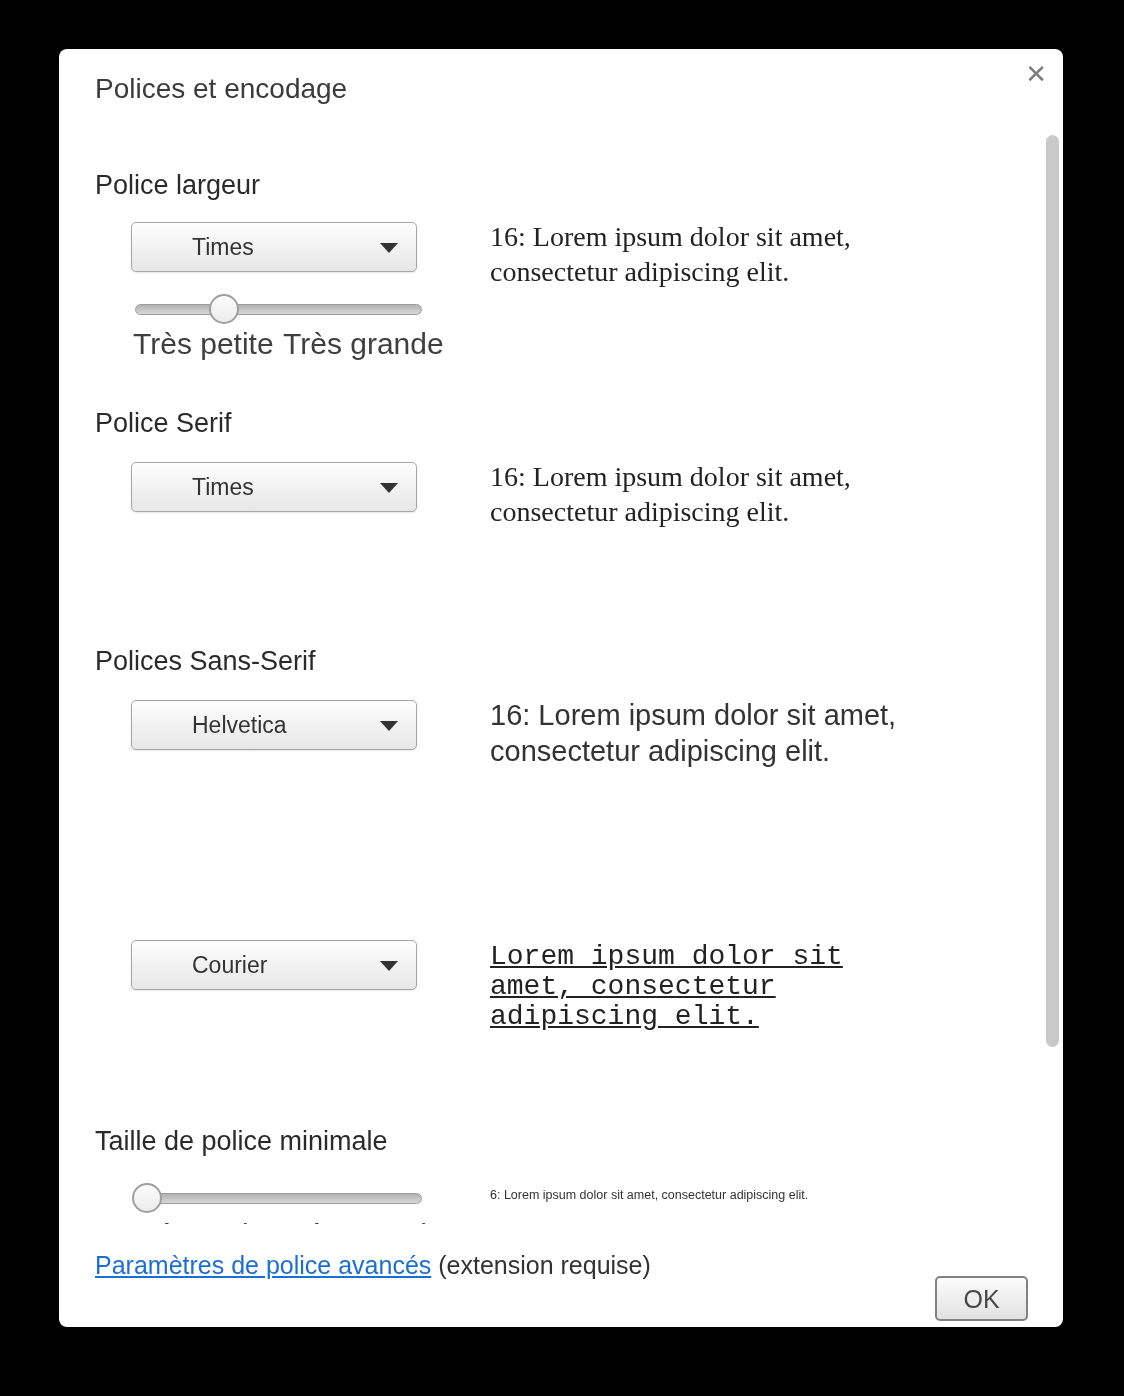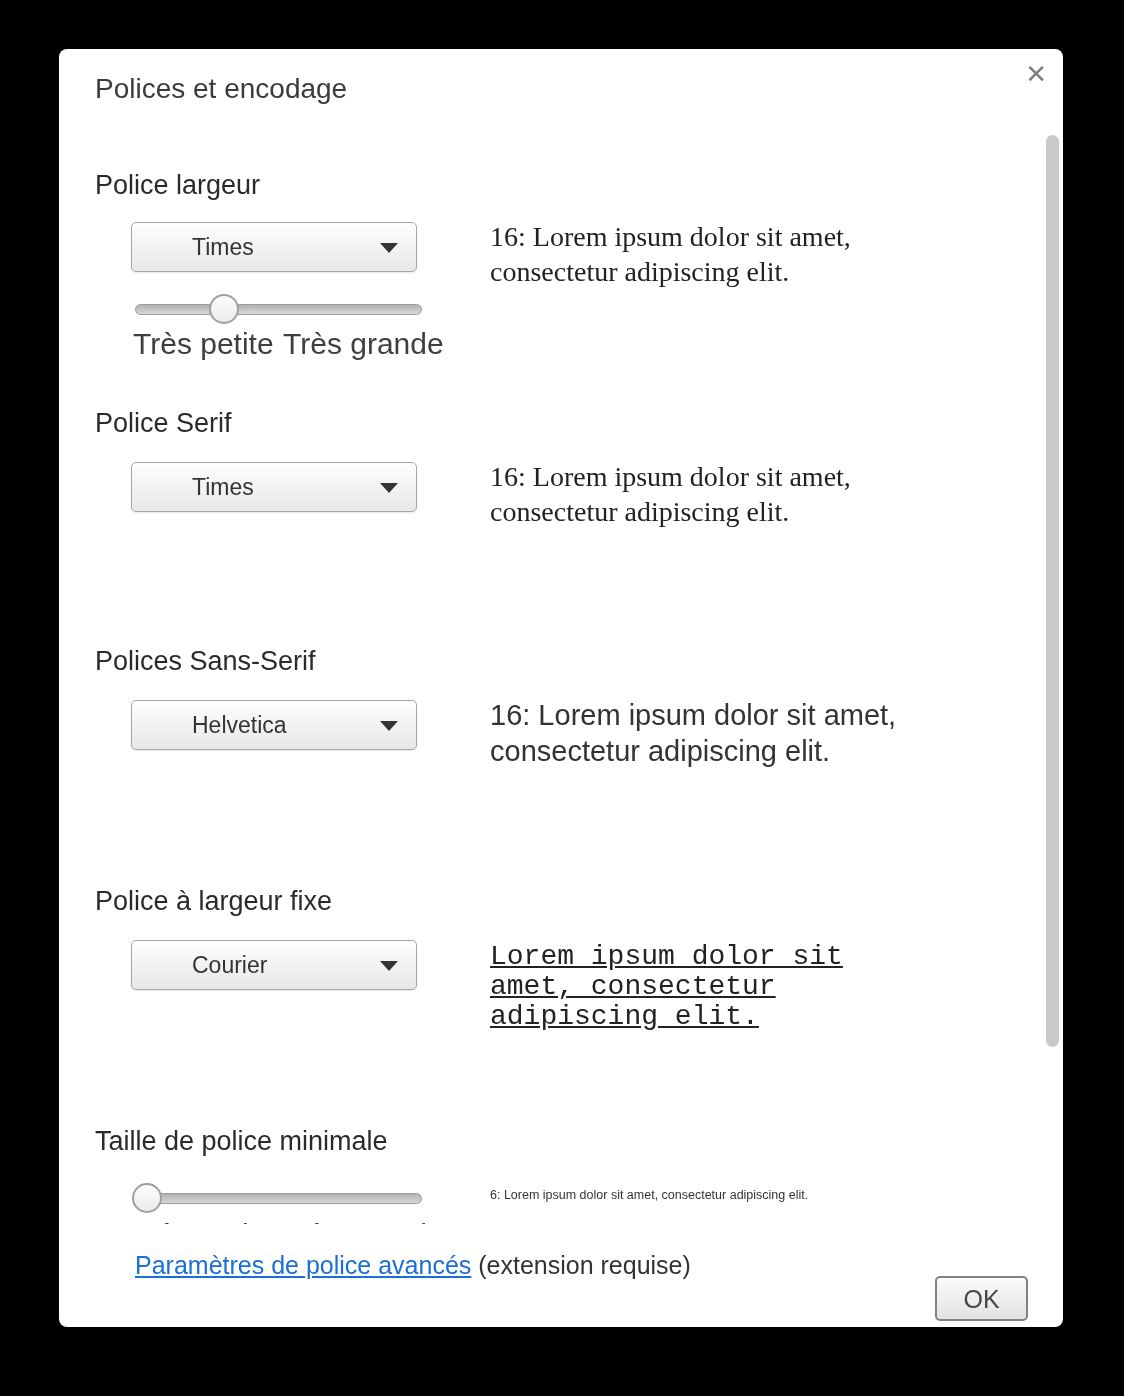--- a/index.html
+++ b/index.html
@@ -146,21 +146,20 @@
     color: #333;
     white-space: nowrap;
     margin-top: 8px;
   }
   .footer-row {
     position: absolute;
     left: 36px;
     top: 1202px;
     font-size: 25px;
     color: #333;
-    margin-left: 40px;
   }
   .advanced-link {
     color: #1a6fd4;
     text-decoration: underline;
     cursor: pointer;
   }
   .ok-button {
     position: absolute;
     left: 876px;
     top: 1202px;
@@ -207,21 +206,20 @@
     </div>
     <div class="preview preview-serif" style="top:330px">16: Lorem ipsum dolor sit amet, consectetur adipiscing elit.</div>
 
     <div class="section-heading" style="top:517px">Polices Sans-Serif</div>
     <div class="dropdown" style="top:571px">
       <span class="dropdown-label">Helvetica</span>
       <span class="chevron-down-icon"></span>
     </div>
     <div class="preview preview-sans" style="top:568px">16: Lorem ipsum dolor sit amet, consectetur adipiscing elit.</div>
 
-    <div class="section-heading" style="top:757px">Police à largeur fixe</div>
     <div class="dropdown" style="top:811px">
       <span class="dropdown-label">Courier</span>
       <span class="chevron-down-icon"></span>
     </div>
     <div class="preview preview-mono" style="top:813px">Lorem ipsum dolor sit amet, consectetur adipiscing elit.</div>
 
     <div class="section-heading" style="top:997px">Taille de police minimale</div>
     <div class="slider-track" style="top:1064px">
       <div class="slider-thumb" style="left: 4%;"></div>
     </div>

